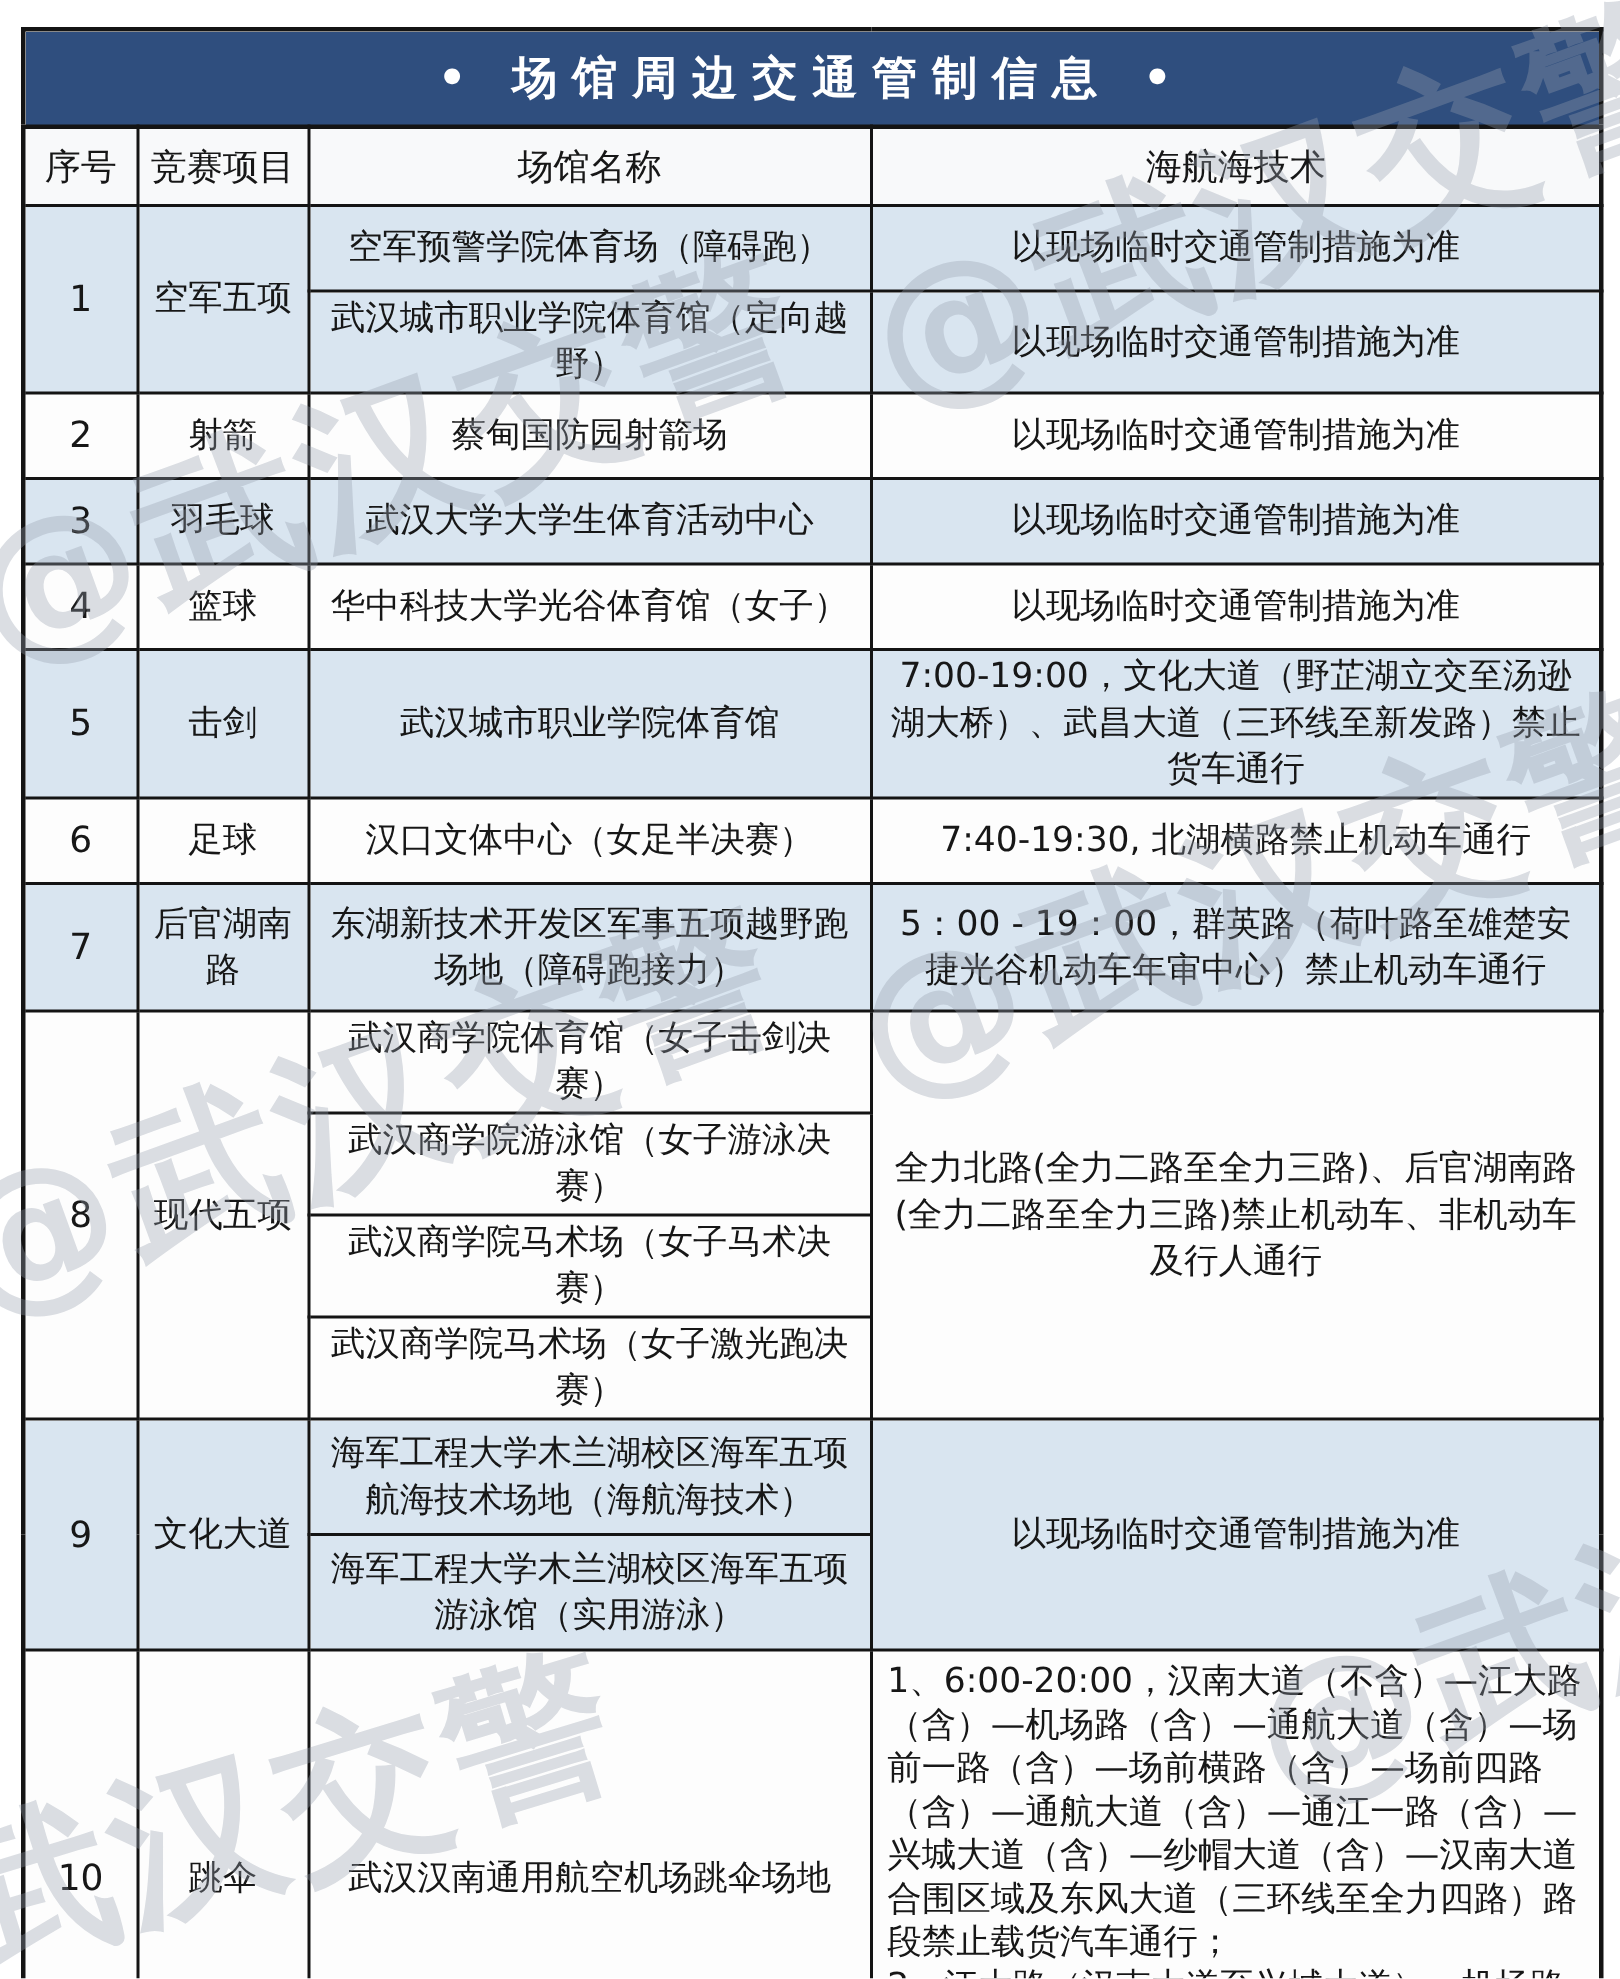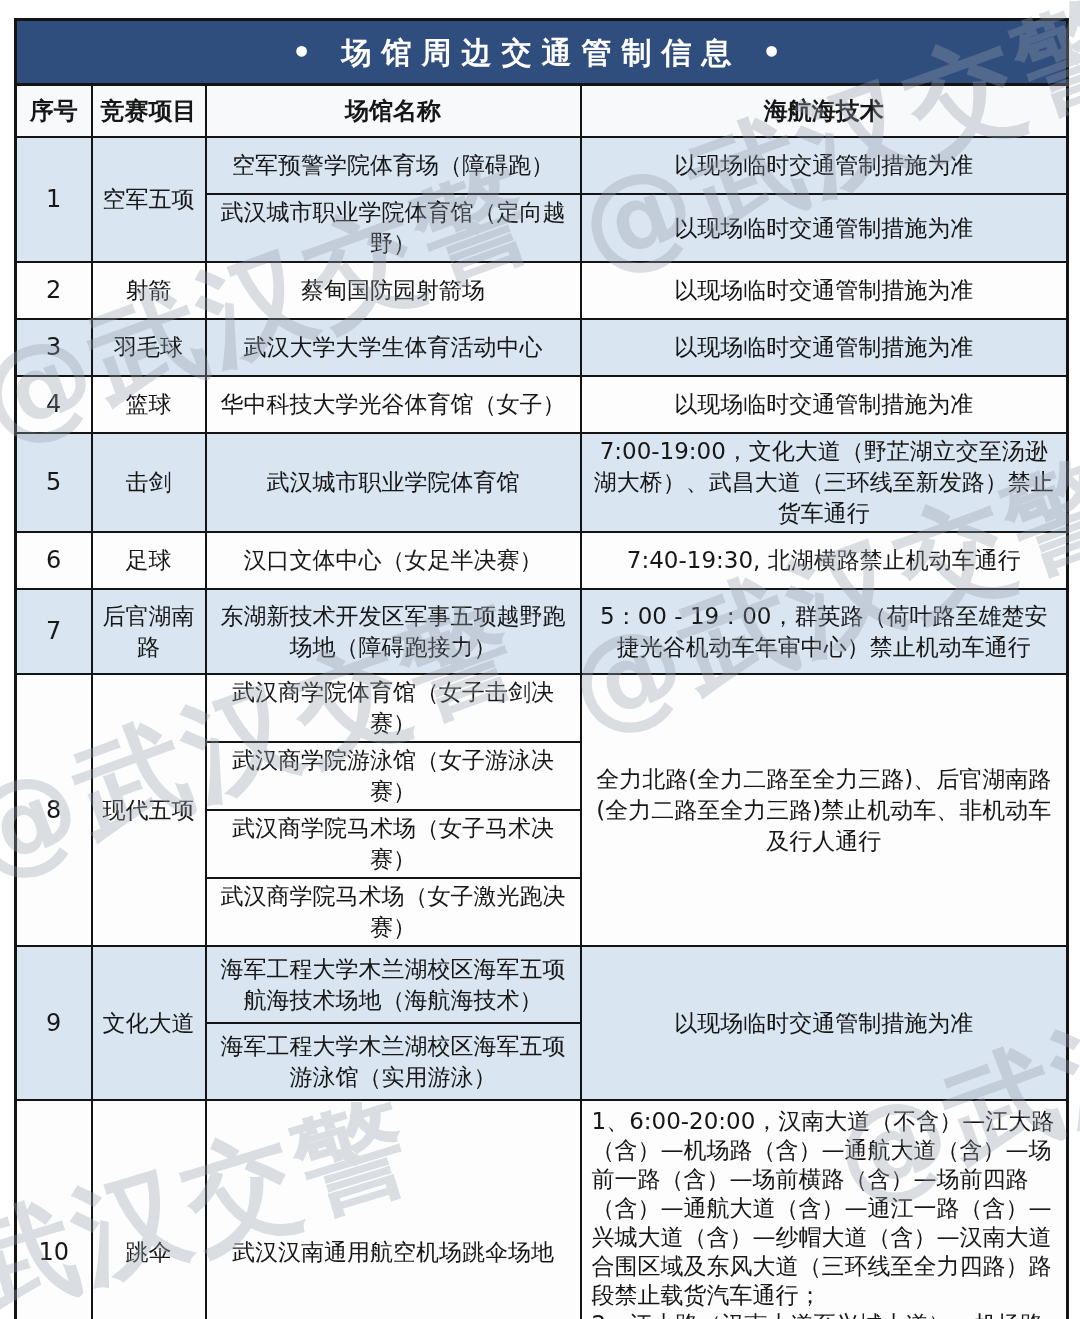--- a/index.html
+++ b/index.html
@@ -48,21 +48,21 @@
     background:#2f4e7e;
     color:#ffffff;
     font-size:30px;
     font-weight:700;
     letter-spacing:10px;
     height:58px;
     border-bottom:3px solid #141414;
   }
   tr.head th{
     background:#f8f9fa;
-    font-weight:700;
+    font-weight:400;
     font-size:24px;
     height:46px;
   }
   tr.blue td{background:#d9e5f0;}
   tr.white td{background:#fdfdfd;}
   td.no-cell{font-size:24px;}
   td.venue-cell b{font-weight:400;}
   td.measure-long{
     text-align:left;
     white-space:pre-line;

